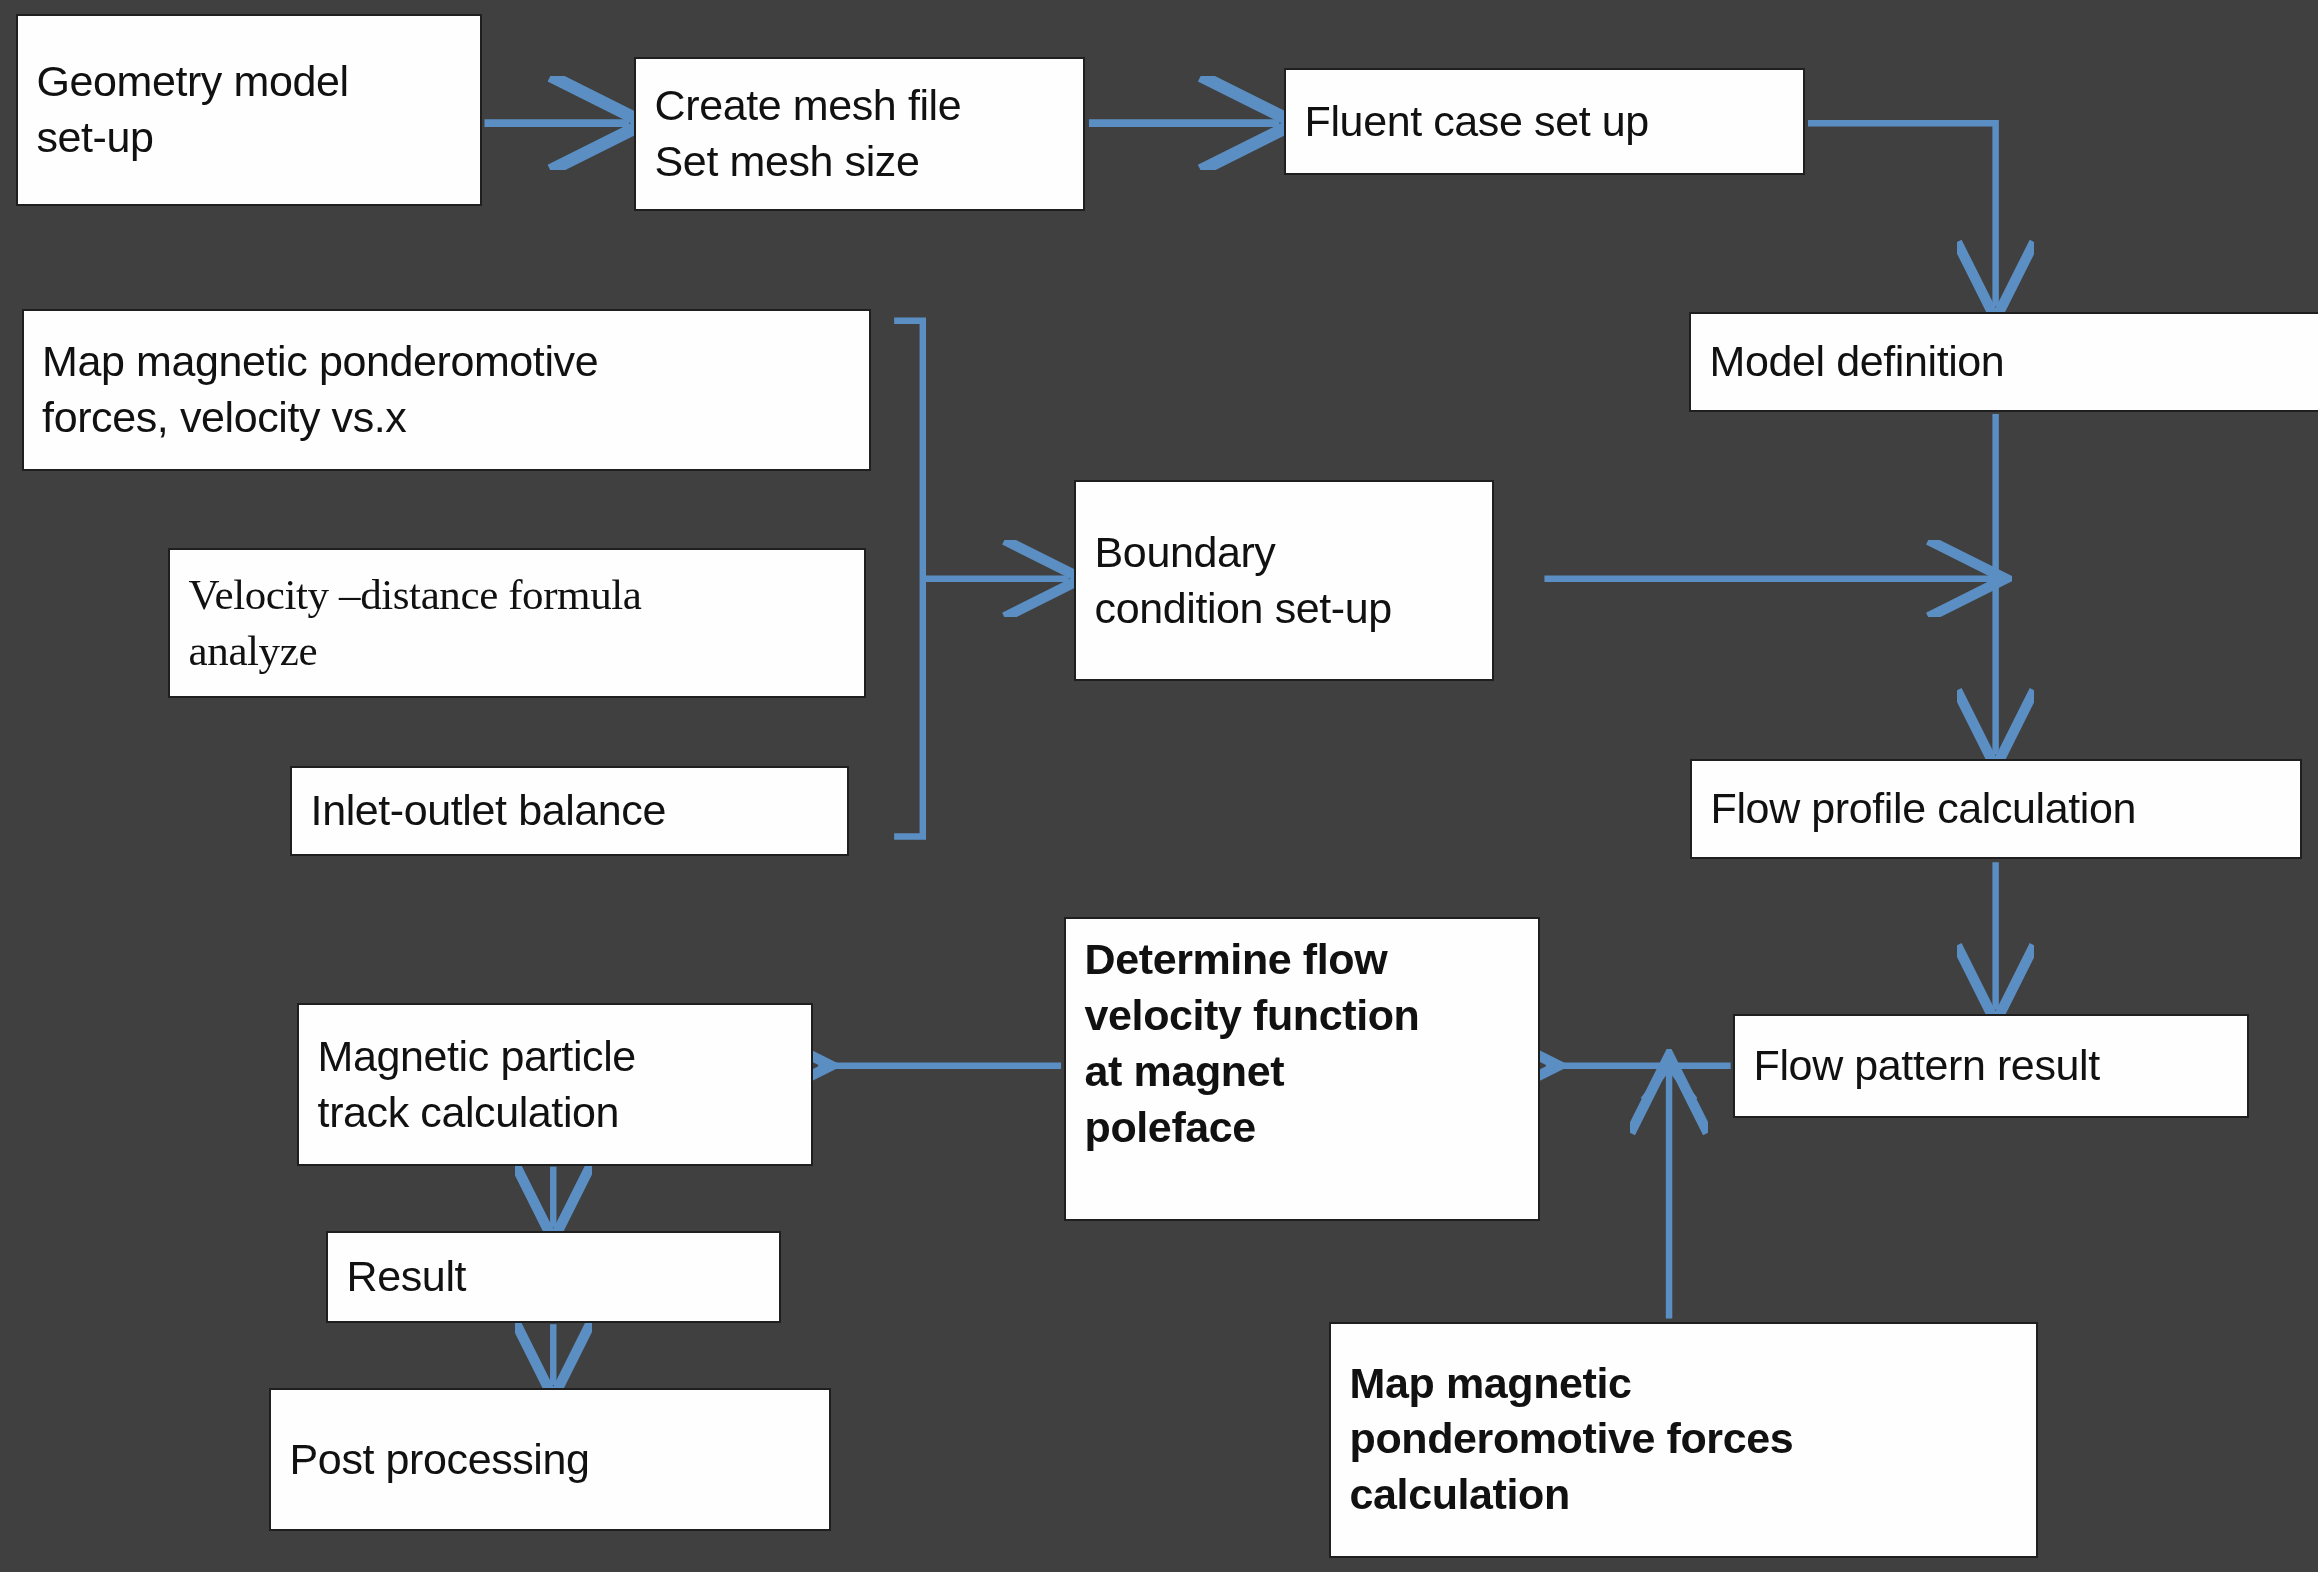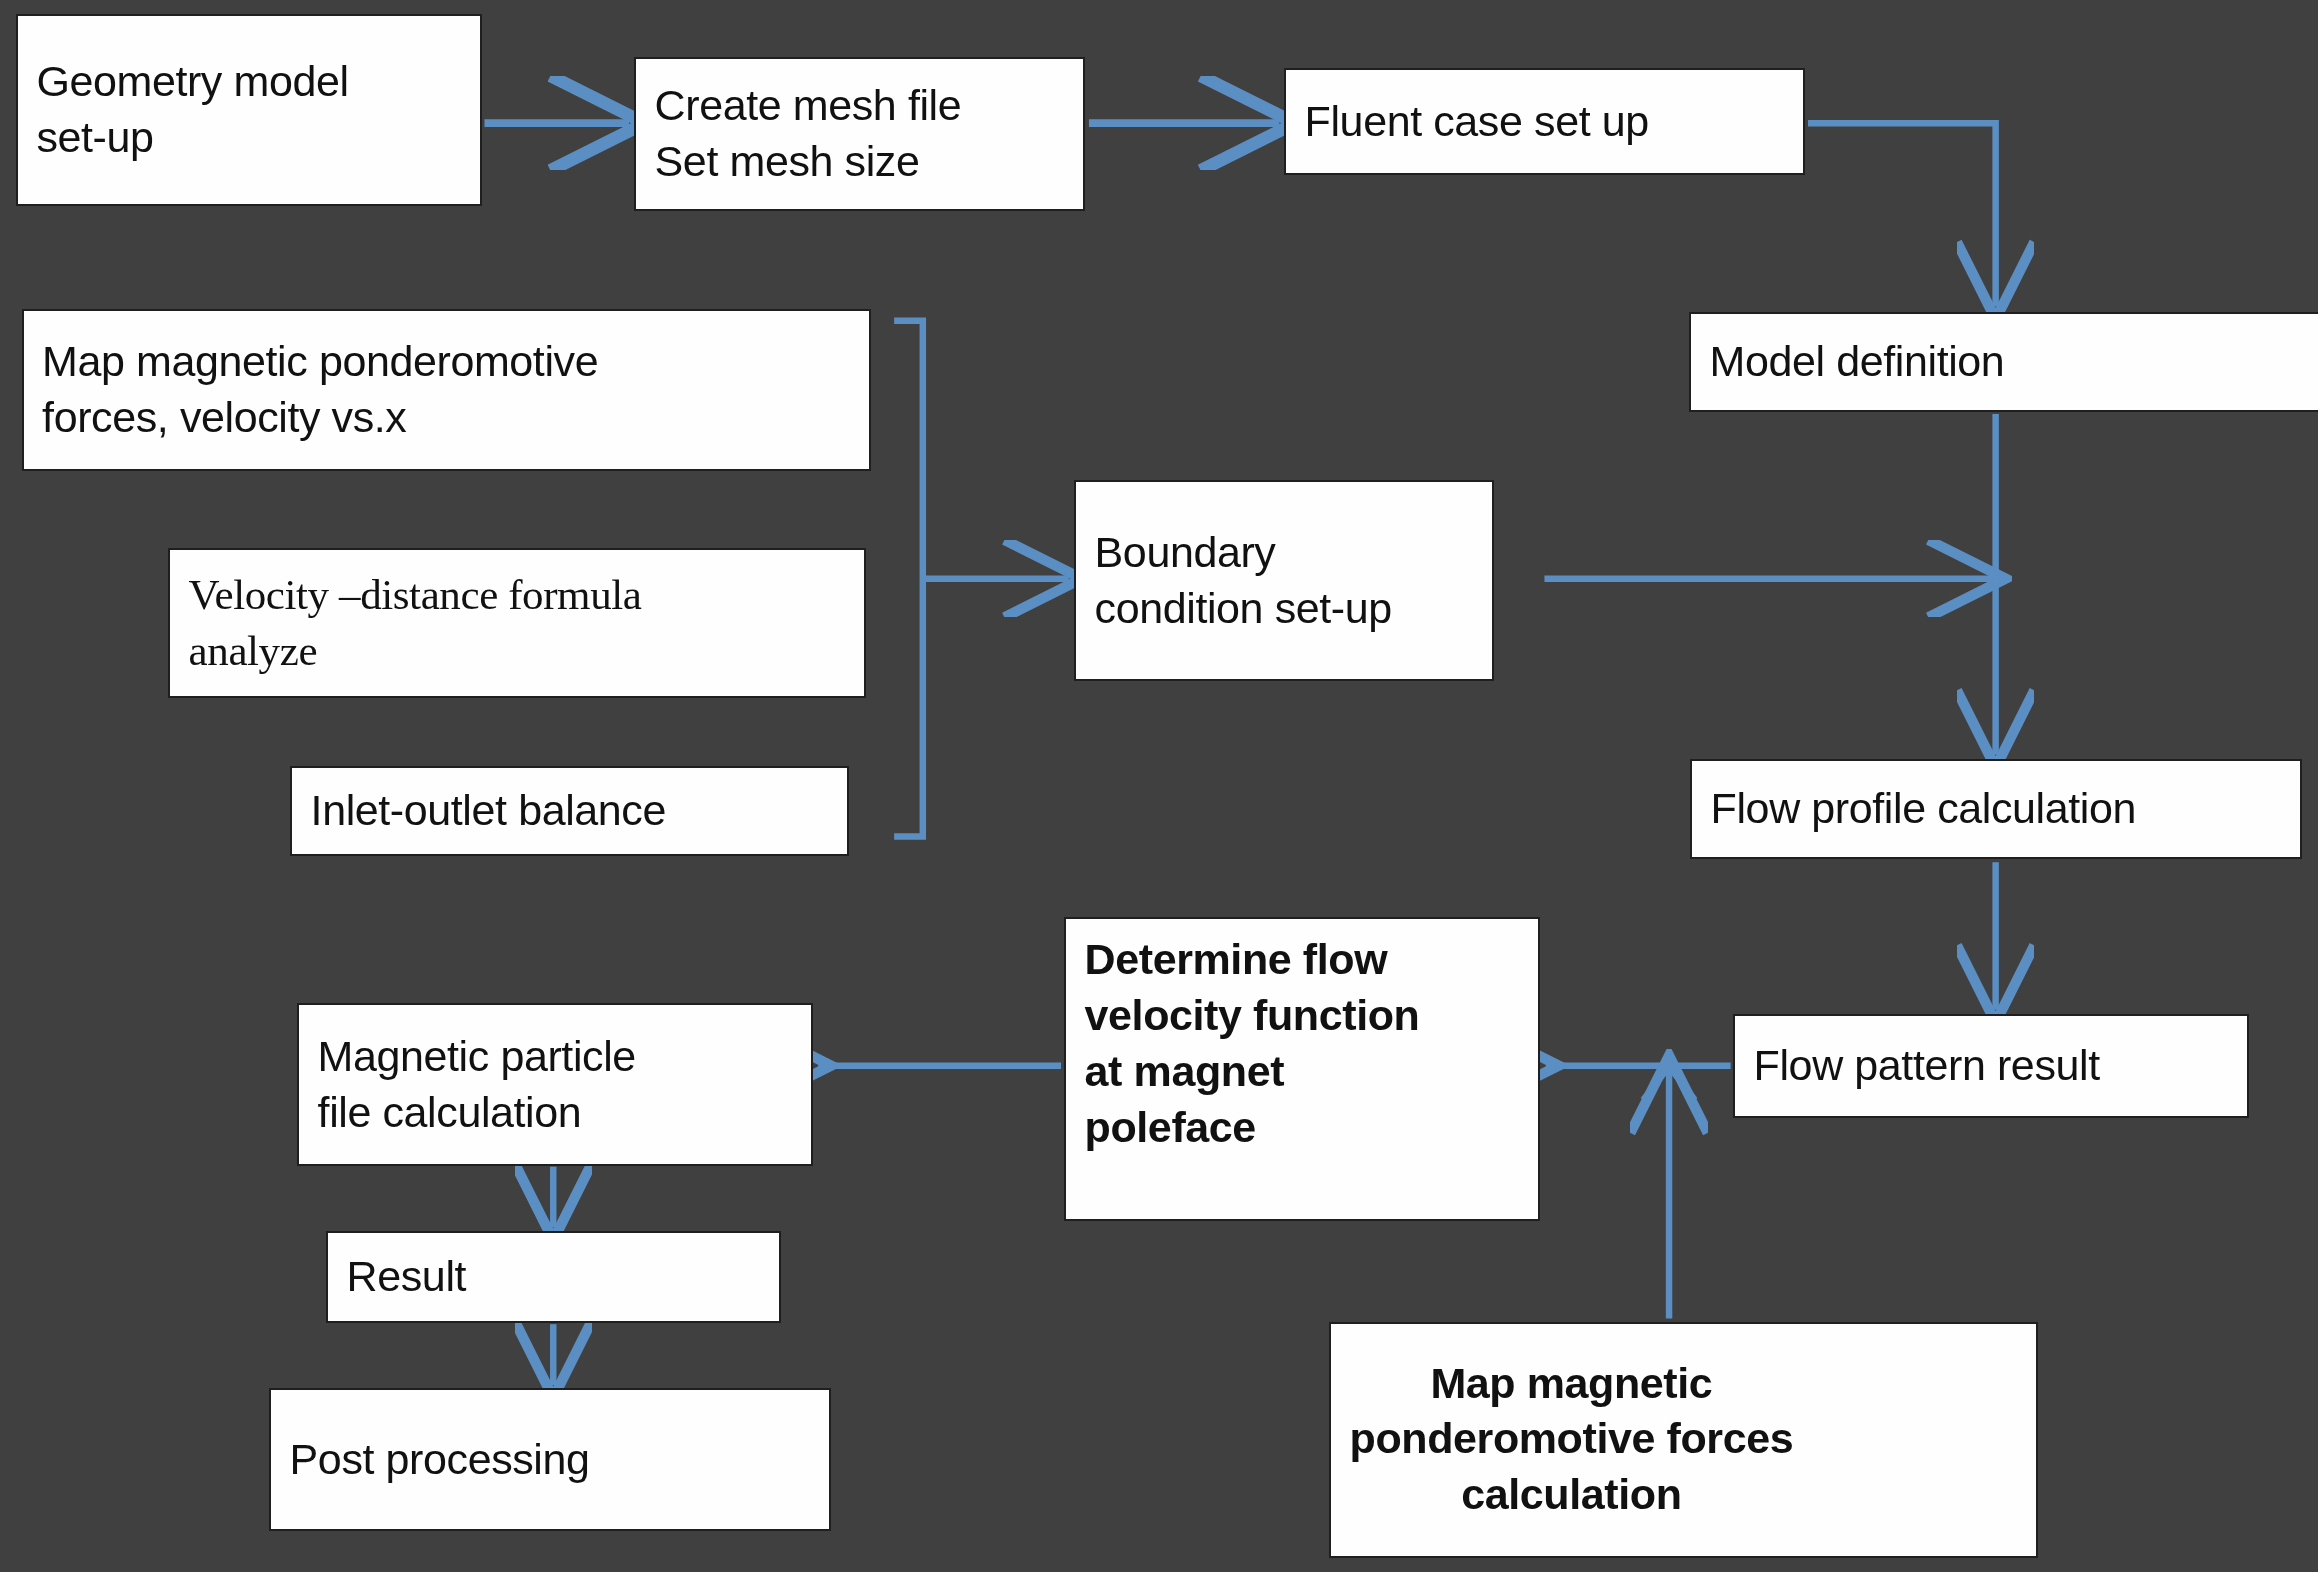--- a/index.html
+++ b/index.html
@@ -109,24 +109,24 @@
   <div class="node center" style="left:1690px;top:759px;width:612px;height:100px;">Flow profile calculation</div>
 
   <div class="node center" style="left:1733px;top:1014px;width:516px;height:104px;">Flow pattern result</div>
 
   <div class="node top" style="left:1064px;top:917px;width:476px;height:304px;">Determine flow
 velocity function
 at magnet
 poleface</div>
 
   <div class="node center" style="left:297px;top:1003px;width:516px;height:163px;">Magnetic particle
-file calculation</div>
+track calculation</div>
 
   <div class="node center" style="left:326px;top:1231px;width:455px;height:92px;">Result</div>
 
   <div class="node center" style="left:269px;top:1388px;width:562px;height:143px;">Post processing</div>
 
-  <div class="node top" style="left:1329px;top:1322px;width:709px;height:236px;padding-top:31.5px;text-align:center;">Map magnetic
+  <div class="node top" style="left:1329px;top:1322px;width:709px;height:236px;padding-top:31.5px;">Map magnetic
 ponderomotive forces
 calculation</div>
 
 </div>
 
 
 </body></html>

